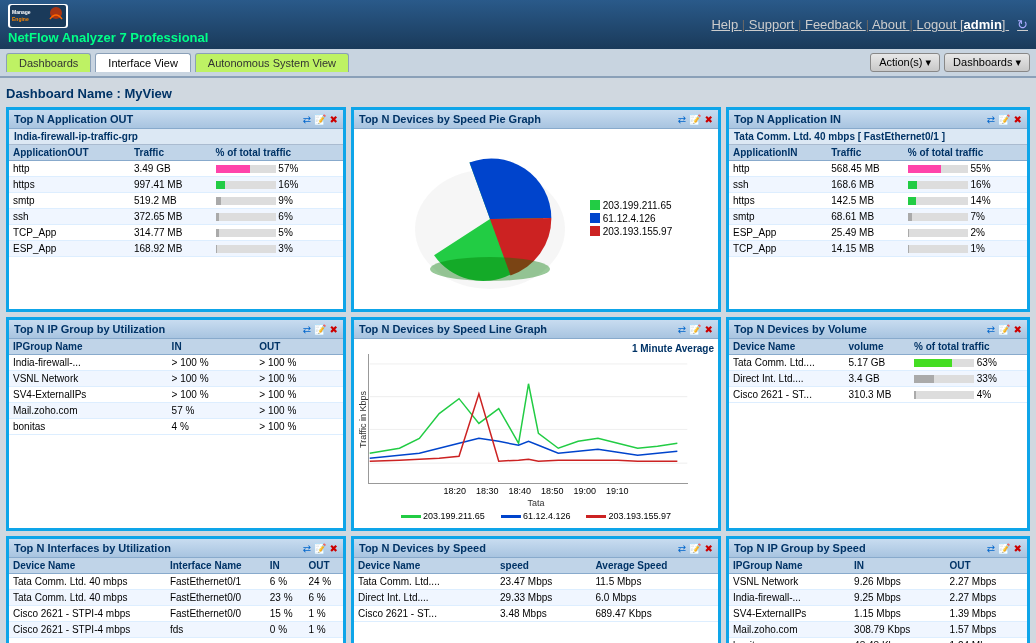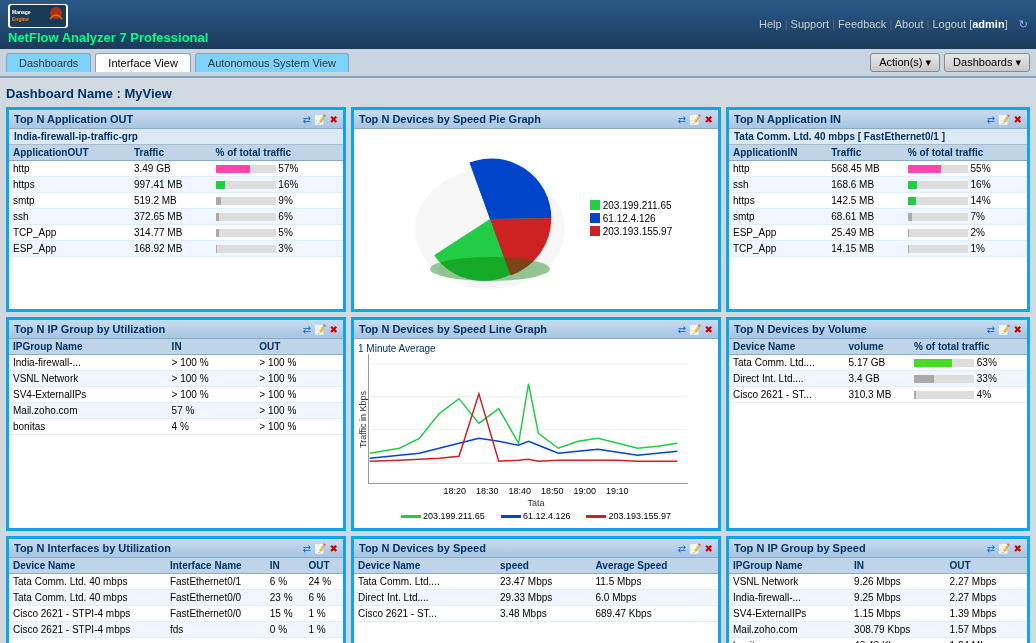--- a/index.html
+++ b/index.html
@@ -3,26 +3,26 @@
   <meta charset="utf-8">
   <style>
     * { box-sizing: border-box; margin: 0; padding: 0; }
     body { font-family: Arial, Helvetica, sans-serif; font-size: 11px; background: #d0d8e0; }
 
     
     #header { background: linear-gradient(to bottom, #2a5a8a, #1a3a5a); padding: 4px 8px; display: flex; align-items: center; justify-content: space-between; }
     #header-logo { display: flex; flex-direction: column; }
     #header-logo .logo-top { display: flex; align-items: center; gap: 4px; }
     #header-logo .logo-icon { width: 60px; height: 24px; background: #fff; border-radius: 3px; display: flex; align-items: center; justify-content: center; font-size: 8px; font-weight: bold; color: #1a3a5a; }
-    #header-nav { color: #ccc; font-size: 11px; }
+    #header-nav { color: #ccc; font-size: 13px; text-decoration: underline; }
     #header-nav span { color: #aaa; }
 
     
     #tabbar { background: #c8d4e0; border-bottom: 2px solid #8aa0b8; display: flex; align-items: center; padding: 4px 6px; gap: 4px; }
-    .tab { padding: 3px 12px; border: 1px solid #8aa0b8; border-bottom: none; border-radius: 3px 3px 0 0; cursor: pointer; background: #7dd3fc; color: #333; font-size: 11px; }
+    .tab { padding: 3px 12px; border: 1px solid #8aa0b8; border-bottom: none; border-radius: 3px 3px 0 0; cursor: pointer; background: #bef264; color: #333; font-size: 11px; }
     .tab.active { background: #fff; color: #000; font-weight: normal; }
     .tab-right { margin-left: auto; display: flex; gap: 4px; }
     .action-btn { padding: 2px 8px; background: linear-gradient(to bottom, #e8e8e8, #c8c8c8); border: 1px solid #888; border-radius: 3px; cursor: pointer; font-size: 11px; }
 
     
     #main { padding: 4px 6px; }
     .dashboard-title { font-size: 13px; font-weight: bold; color: #003366; padding: 4px 0 6px 0; }
 
     
     #grid { display: grid; grid-template-columns: 340px 370px 1fr; grid-template-rows: auto; gap: 5px; }
@@ -48,21 +48,21 @@
 
     
     .bar-container { width: 60px; height: 8px; background: #ddd; display: inline-block; vertical-align: middle; }
     .bar-fill { height: 100%; }
 
     
     .pie-container { display: flex; justify-content: center; align-items: center; padding: 10px; gap: 10px; }
     .pie-legend { font-size: 10px; }
     .legend-item { display: flex; align-items: center; gap: 3px; margin-bottom: 2px; }
     .legend-dot { width: 10px; height: 10px; display: inline-block; }
-    .linegraph-title { text-align: left; font-size: 10px; font-weight: normal; color: #003366; }
+    .linegraph-title { text-align: right; font-size: 10px; font-weight: bold; color: #003366; }
 
     
     .col1 { grid-column: 1; }
     .col2 { grid-column: 2; }
     .col3 { grid-column: 3; }
 
     .graph-legend { display: flex; gap: 8px; justify-content: center; padding: 3px; font-size: 9px; }
     .graph-legend-item { display: flex; align-items: center; gap: 2px; }
     .legend-line { width: 20px; height: 3px; }
 

